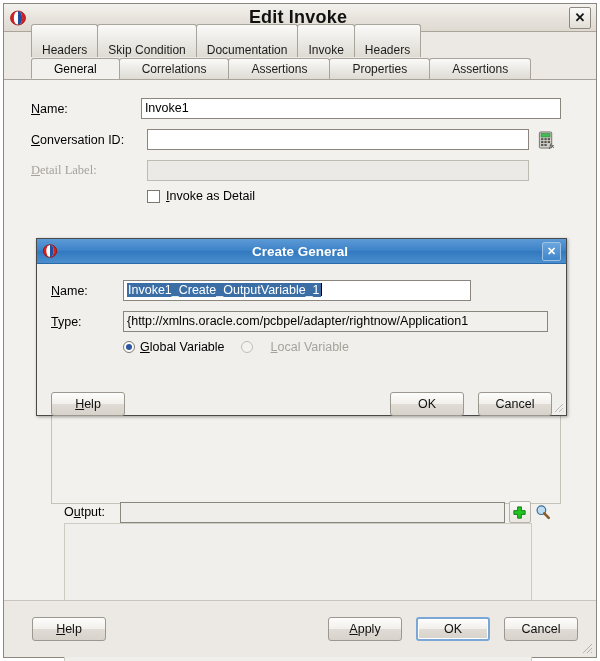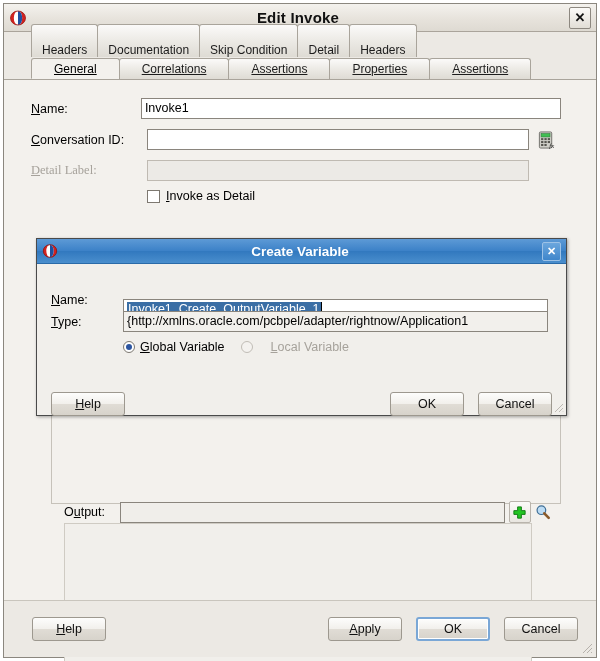--- a/index.html
+++ b/index.html
@@ -33,21 +33,21 @@
     border-bottom: 1px solid #aaa49b;
     display: flex;
     align-items: center;
     position: relative;
     flex: 0 0 auto;
   }
   .title-text {
     flex: 1 1 auto;
     text-align: center;
     font-weight: bold;
-    font-size: 15px;
+    font-size: 18px;
     color: #111;
     letter-spacing: .2px;
   }
   .app-icon {
     width: 18px; height: 18px;
     margin-left: 5px;
     flex: 0 0 auto;
   }
   .close-btn {
     width: 20px; height: 20px;
@@ -91,21 +91,21 @@
     cursor: pointer;
     box-sizing: border-box;
   }
   .tab.wide { padding: 0 22px; }
   .tab.selected {
     background: #f3f1ed;
     border-bottom: 1px solid #f3f1ed;
     color: #000;
     font-weight: normal;
   }
-  .tabrow.row2 .tab { height: 21px; line-height: 20px; text-decoration: underline; }
+  .tabrow.row2 .tab { height: 21px; line-height: 20px; }
 
   
   .content {
     flex: 1 1 auto;
     background: #f3f1ed;
     border-top: 1px solid #a9a49b;
     position: relative;
     padding: 0;
   }
 
@@ -341,23 +341,23 @@
         <path d="M9 2 A4.2 7 0 0 1 9 16 Z" fill="#1f4fa0"></path>
         <ellipse cx="9" cy="9" rx="7.5" ry="7" fill="none" stroke="#9a1512" stroke-width="0.8"></ellipse>
       </svg>
       <div class="title-text">Edit Invoke</div>
       <div class="close-btn">✕</div>
     </div>
 
     <div class="tabstrip">
       <div class="tabrow row1">
         <div class="tab">Headers</div>
+        <div class="tab">Skip Condition</div>
         <div class="tab">Documentation</div>
-        <div class="tab">Skip Condition</div>
-        <div class="tab">Detail</div>
+        <div class="tab">Invoke</div>
         <div class="tab">Headers</div>
       </div>
       <div class="tabrow row2">
         <div class="tab wide selected">General</div>
         <div class="tab wide">Correlations</div>
         <div class="tab wide">Assertions</div>
         <div class="tab wide">Properties</div>
         <div class="tab wide">Assertions</div>
       </div>
     </div>
@@ -452,29 +452,29 @@
 
   <div class="dialog">
 
     <div class="dialog-titlebar">
       <svg class="dialog-app-icon" viewBox="0 0 16 16">
         <ellipse cx="8" cy="8" rx="6.7" ry="6.3" fill="#d3221f"></ellipse>
         <ellipse cx="8" cy="8" rx="3.7" ry="6.3" fill="#ffffff"></ellipse>
         <path d="M8 1.7 A3.7 6.3 0 0 1 8 14.3 Z" fill="#1f4fa0"></path>
         <ellipse cx="8" cy="8" rx="6.7" ry="6.3" fill="none" stroke="#8c1310" stroke-width="0.8"></ellipse>
       </svg>
-      <div class="dialog-title-text">Create Variable</div>
+      <div class="dialog-title-text">Create General</div>
       <div class="dialog-close">✕</div>
     </div>
 
     <div class="dialog-body">
 
       <div class="form-row" style="left:14px; top:16px; width:505px;">
         <div class="lbl" style="width:72px;"><u>N</u>ame:</div>
-        <div class="textfield" style="width:425px;margin-top:19px;"><span class="sel-text">Invoke1_Create_OutputVariable_1</span><span class="caret-bar"></span></div>
+        <div class="textfield" style="width:348px;"><span class="sel-text">Invoke1_Create_OutputVariable_1</span><span class="caret-bar"></span></div>
       </div>
 
       <div class="form-row" style="left:14px; top:47px; width:505px;">
         <div class="lbl" style="width:72px;"><u>T</u>ype:</div>
         <div class="textfield" style="width:425px; background:#f2f0ec;">{http://xmlns.oracle.com/pcbpel/adapter/rightnow/Application1</div>
       </div>
 
       <div class="form-row" style="left:86px; top:76px;">
         <span class="inline">
           <span class="radio-outer">

